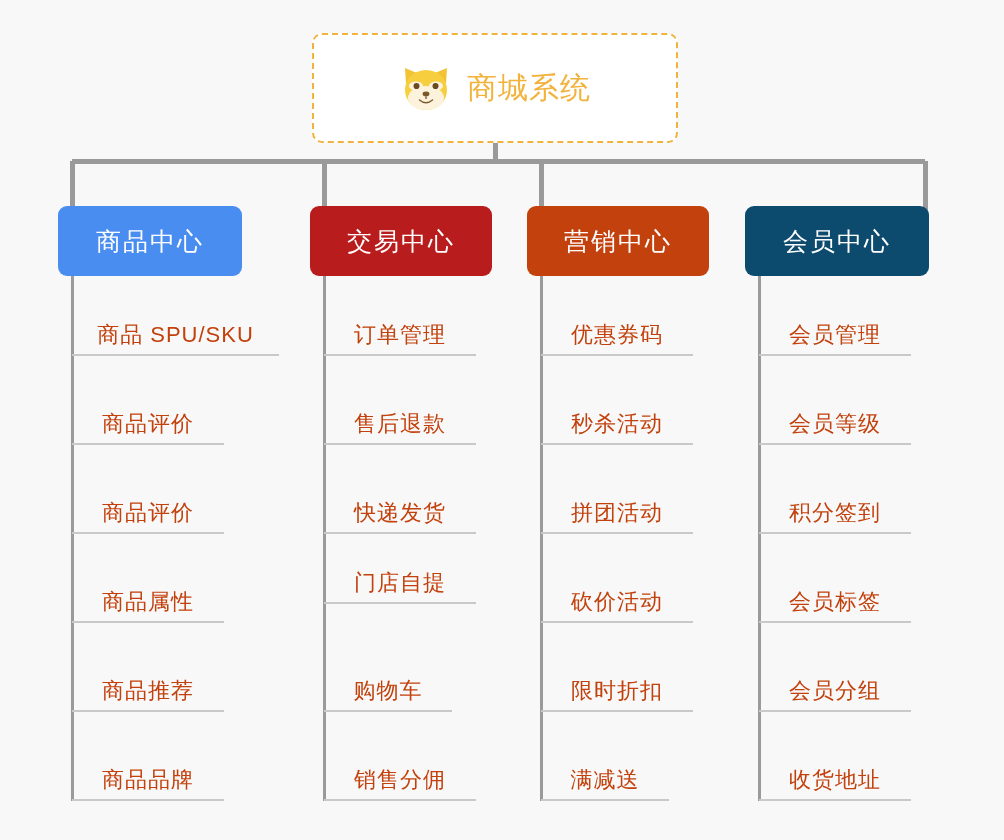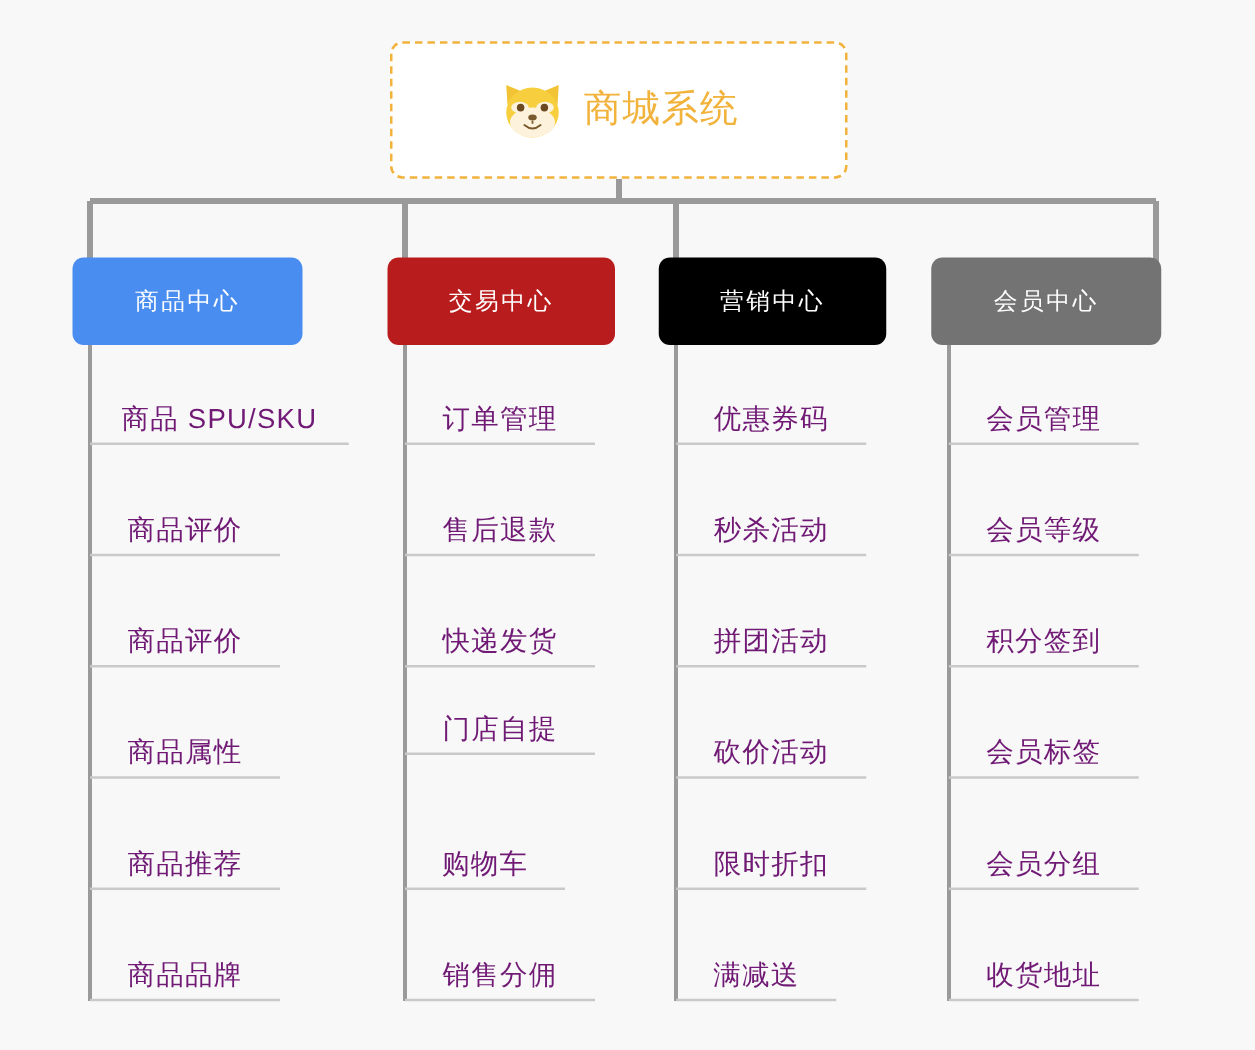--- a/index.html
+++ b/index.html
@@ -67,37 +67,37 @@
   
   .category-header {
     position: absolute;
     height: 70px;
     box-sizing: border-box;
     border-radius: 9px;
     display: flex;
     align-items: center;
     justify-content: center;
     color: #ffffff;
-    font-size: 19px;
+    font-size: 25px;
     letter-spacing: 2px;
     white-space: nowrap;
     text-align: center;
   }
 
   
   .leaf-item {
     position: absolute;
     height: 46px;
     box-sizing: border-box;
     display: flex;
     align-items: flex-end;
     justify-content: center;
     padding-bottom: 4px;
     border-bottom: 2px solid #c9c9c9;
-    color: #701a75;
+    color: #c2410c;
     font-size: 22px;
     letter-spacing: 1px;
     white-space: nowrap;
   }
 </style>
 </head>
 <body>
 
 <div id="mindmap">
 
@@ -149,28 +149,28 @@
       <div class="leaf-item" style="left: 72px; top: 577px; width: 152px; border-bottom-color: rgb(201, 201, 201);">商品属性</div>
       <div class="leaf-item" style="left: 72px; top: 666px; width: 152px; border-bottom-color: rgb(201, 201, 201);">商品推荐</div>
       <div class="leaf-item" style="left: 72px; top: 755px; width: 152px; border-bottom-color: rgb(201, 201, 201);">商品品牌</div>
       <div class="category-header" style="left: 310px; top: 206px; width: 182px; background: #b91c1c;">交易中心</div>
       <div class="leaf-item" style="left: 324px; top: 310px; width: 152px; border-bottom-color: rgb(201, 201, 201);">订单管理</div>
       <div class="leaf-item" style="left: 324px; top: 399px; width: 152px; border-bottom-color: rgb(201, 201, 201);">售后退款</div>
       <div class="leaf-item" style="left: 324px; top: 488px; width: 152px; border-bottom-color: rgb(201, 201, 201);">快递发货</div>
       <div class="leaf-item" style="left: 324px; top: 558px; width: 152px; border-bottom-color: rgb(201, 201, 201);">门店自提</div>
       <div class="leaf-item" style="left: 324px; top: 666px; width: 128px; border-bottom-color: rgb(201, 201, 201);">购物车</div>
       <div class="leaf-item" style="left: 324px; top: 755px; width: 152px; border-bottom-color: rgb(201, 201, 201);">销售分佣</div>
-      <div class="category-header" style="left: 527px; top: 206px; width: 182px; background: #000000;">营销中心</div>
+      <div class="category-header" style="left: 527px; top: 206px; width: 182px; background: #c2410c;">营销中心</div>
       <div class="leaf-item" style="left: 541px; top: 310px; width: 152px; border-bottom-color: rgb(201, 201, 201);">优惠券码</div>
       <div class="leaf-item" style="left: 541px; top: 399px; width: 152px; border-bottom-color: rgb(201, 201, 201);">秒杀活动</div>
       <div class="leaf-item" style="left: 541px; top: 488px; width: 152px; border-bottom-color: rgb(201, 201, 201);">拼团活动</div>
       <div class="leaf-item" style="left: 541px; top: 577px; width: 152px; border-bottom-color: rgb(201, 201, 201);">砍价活动</div>
       <div class="leaf-item" style="left: 541px; top: 666px; width: 152px; border-bottom-color: rgb(201, 201, 201);">限时折扣</div>
       <div class="leaf-item" style="left: 541px; top: 755px; width: 128px; border-bottom-color: rgb(201, 201, 201);">满减送</div>
-      <div class="category-header" style="left: 745px; top: 206px; width: 184px; background: #737373;">会员中心</div>
+      <div class="category-header" style="left: 745px; top: 206px; width: 184px; background: #0c4a6e;">会员中心</div>
       <div class="leaf-item" style="left: 759px; top: 310px; width: 152px; border-bottom-color: rgb(201, 201, 201);">会员管理</div>
       <div class="leaf-item" style="left: 759px; top: 399px; width: 152px; border-bottom-color: rgb(201, 201, 201);">会员等级</div>
       <div class="leaf-item" style="left: 759px; top: 488px; width: 152px; border-bottom-color: rgb(201, 201, 201);">积分签到</div>
       <div class="leaf-item" style="left: 759px; top: 577px; width: 152px; border-bottom-color: rgb(201, 201, 201);">会员标签</div>
       <div class="leaf-item" style="left: 759px; top: 666px; width: 152px; border-bottom-color: rgb(201, 201, 201);">会员分组</div>
       <div class="leaf-item" style="left: 759px; top: 755px; width: 152px; border-bottom-color: rgb(201, 201, 201);">收货地址</div>
     </div>
 
 </div>
 

